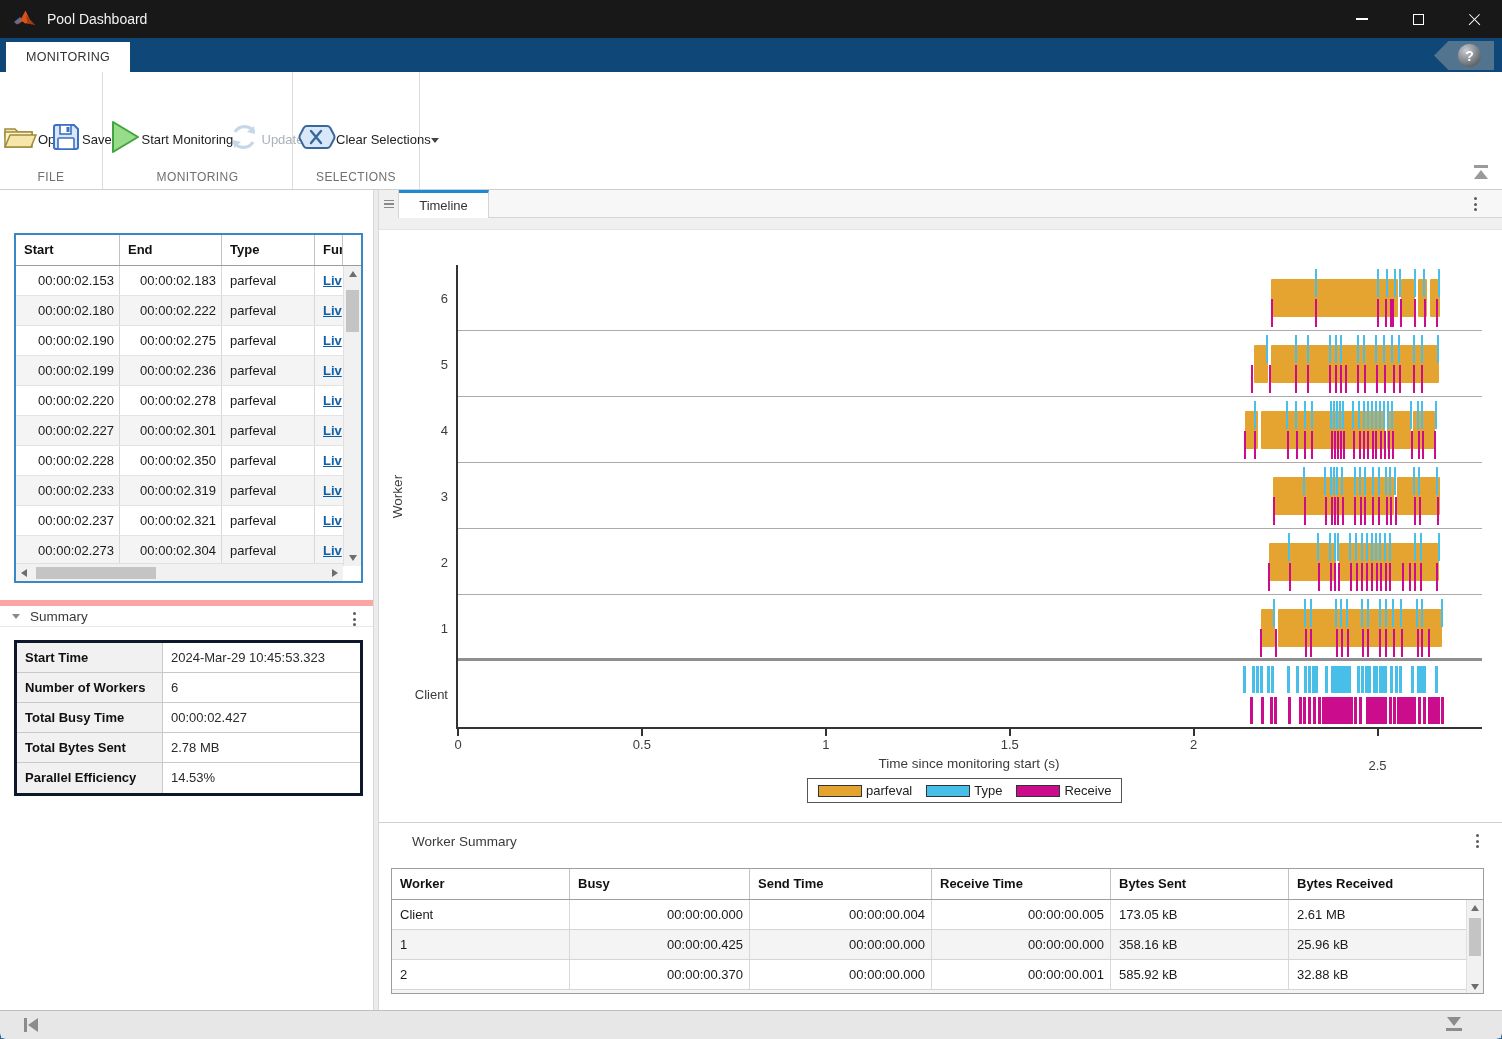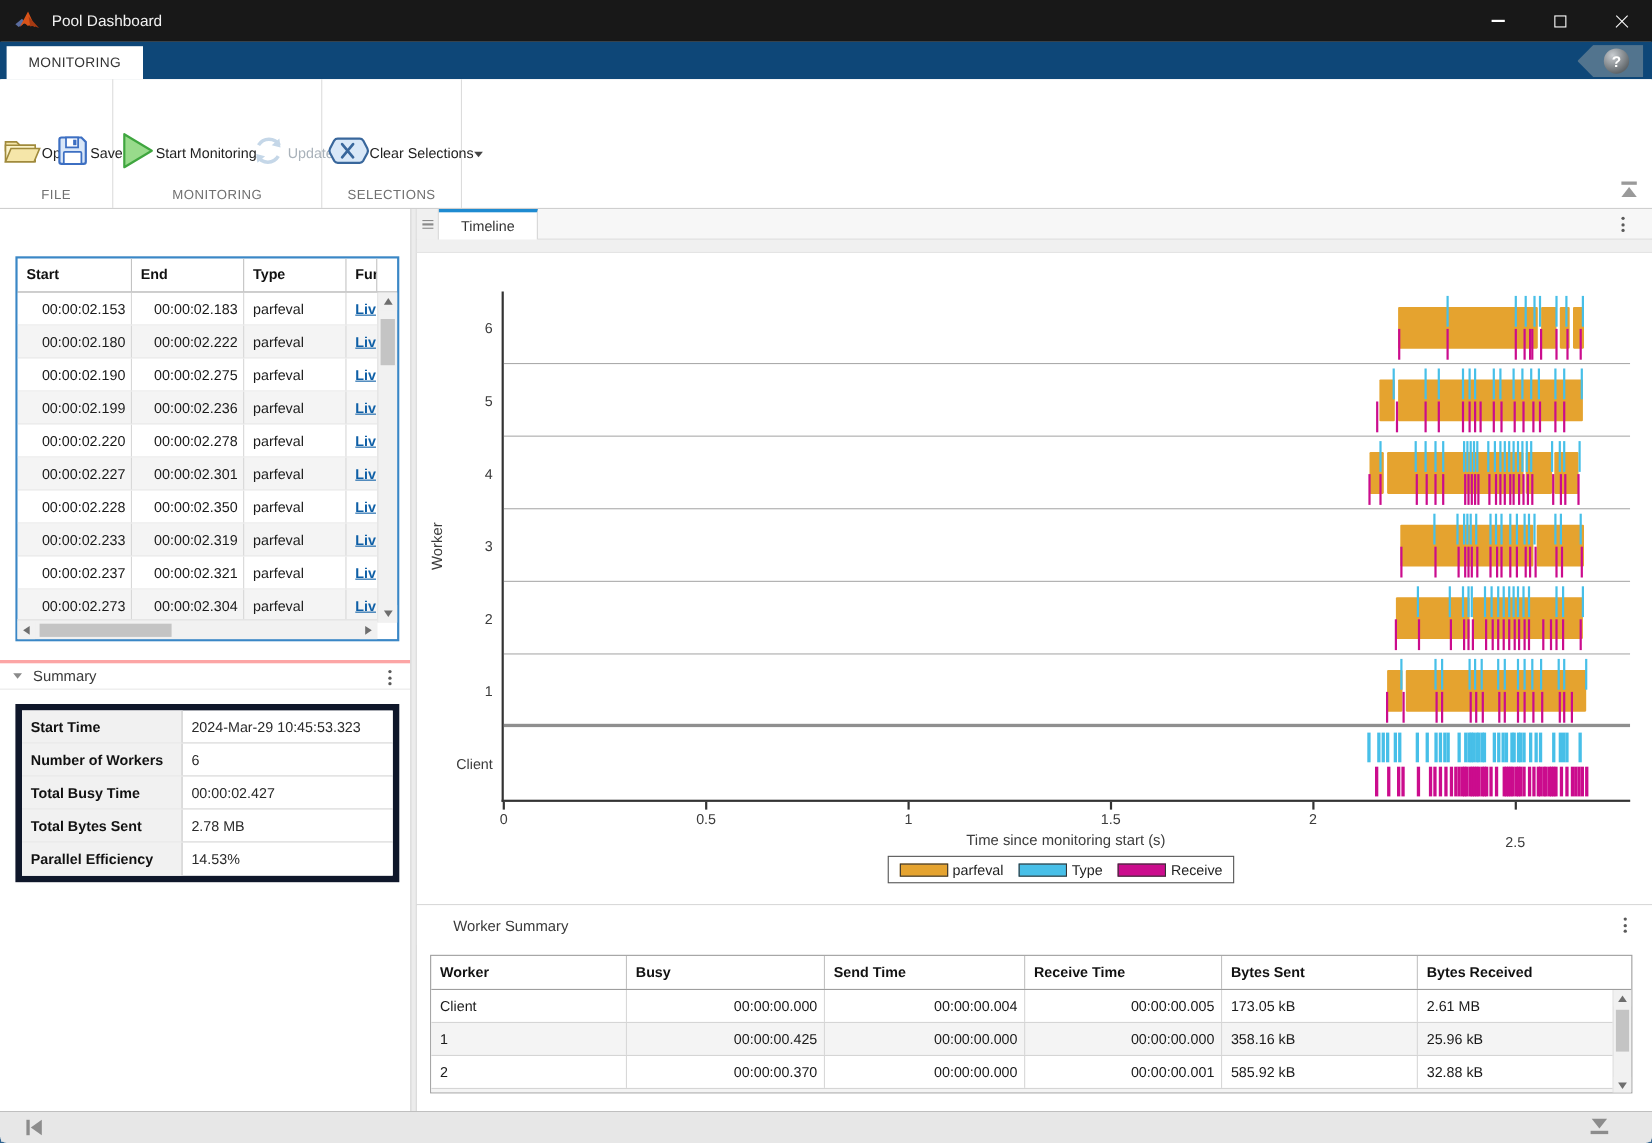--- a/index.html
+++ b/index.html
@@ -51,21 +51,21 @@
   .rightpanel{ position:absolute; left:379px; top:190px; width:1123px; height:820px; background:#FFF; }
 
   .panel-header-blue { position:absolute; left:0; top:0; width:100%; height:28px; background:#0E4778; color:#FFF;
                        display:flex; align-items:center; font-size:13.5px; }
   .ph-tri { width:0; height:0; border-left:4.5px solid transparent; border-right:4.5px solid transparent; border-top:5.5px solid #D7E2EC; margin:0 10px 0 12px; }
   .kebab { display:flex; flex-direction:column; align-items:center; justify-content:center; width:18px; height:20px; }
   .kebab i { width:3px; height:3px; border-radius:50%; background:currentColor; margin:1.2px 0; display:block; }
   .kebab-right { position:absolute; right:10px; top:4px; color:#E8EEF4; }
 
   .panel-header-plain { position:absolute; left:0; width:100%; height:27px; background:#FFF; color:#3A3A3A;
-                        border-top:3px solid #fca5a5; border-bottom:1px solid #E8E8E8; display:flex; align-items:center; font-size:13.5px; }
+                        border-top:6px solid #fca5a5; border-bottom:1px solid #E8E8E8; display:flex; align-items:center; font-size:13.5px; }
   .ph-tri-gray { width:0; height:0; border-left:4.5px solid transparent; border-right:4.5px solid transparent; border-top:5.5px solid #8A8A8A; margin:0 10px 0 12px; }
   .kebab-gray { position:absolute; right:10px; top:3px; color:#5A5A5A; }
 
   
   .pc-table { position:absolute; left:14px; top:43px; width:349px; height:350px; border:2px solid #3A87C6; background:#FFF; }
   .pc-hrow { display:flex; height:31px; border-bottom:1px solid #9C9C9C; }
   .pc-hcell { font-weight:bold; font-size:13px; color:#111; padding:7px 6px 0 8px; border-right:1px solid #C3C3C3; overflow:hidden; white-space:nowrap; }
   .pc-body { position:absolute; left:0; top:31px; width:327px; height:300px; overflow:hidden; }
   .pc-row { display:flex; height:30px; border-bottom:1px solid #E3E3E3; background:#FFF; }
   .pc-row:nth-child(even) { background:#F4F4F4; }
@@ -78,21 +78,21 @@
   .vscroll { position:absolute; right:0; top:31px; width:18px; height:300px; background:#F1F1F1; border-left:1px solid #E0E0E0; }
   .hscroll { position:absolute; left:0; bottom:0; width:327px; height:18px; background:#F1F1F1; border-top:1px solid #E0E0E0; }
   .sb-btn { position:absolute; display:flex; align-items:center; justify-content:center; background:#F1F1F1; }
   .sb-thumb { position:absolute; background:#C4C4C4; }
   .tri-u { width:0;height:0;border-left:4px solid transparent;border-right:4px solid transparent;border-bottom:6px solid #6E6E6E; }
   .tri-d { width:0;height:0;border-left:4px solid transparent;border-right:4px solid transparent;border-top:6px solid #6E6E6E; }
   .tri-l { width:0;height:0;border-top:4px solid transparent;border-bottom:4px solid transparent;border-right:6px solid #6E6E6E; }
   .tri-r { width:0;height:0;border-top:4px solid transparent;border-bottom:4px solid transparent;border-left:6px solid #6E6E6E; }
 
   
-  .sum-table { position:absolute; left:14px; top:450px; width:349px; border:6px solid #0f172a; }
+  .sum-table { position:absolute; left:14px; top:450px; width:349px; border:3px solid #0f172a; }
   .sum-row { display:flex; height:30px; border-bottom:1px solid #C9C9C9; background:#FFF; }
   .sum-row:last-child { border-bottom:none; }
   .sum-label { width:146px; background:#F1F1F1; font-weight:bold; font-size:13px; color:#111; padding:7px 4px 0 8px; border-right:1px solid #C9C9C9; white-space:nowrap; overflow:hidden; }
   .sum-value { flex:1; font-size:13px; color:#2A2A2A; padding:7px 4px 0 8px; white-space:nowrap; overflow:hidden; }
 
   
   .doc-tabstrip { position:absolute; left:0; top:0; width:100%; height:28px; background:#F7F7F7; border-bottom:1px solid #D5D5D5; }
   .doc-menu-box { position:absolute; left:0; top:0; width:20px; height:28px; background:#F0F0F0; border-right:1px solid #D5D5D5;
                   display:flex; flex-direction:column; gap:2px; align-items:center; justify-content:center; }
   .doc-menu-box i { width:10px; height:1.5px; background:#8A8A8A; display:block; }

